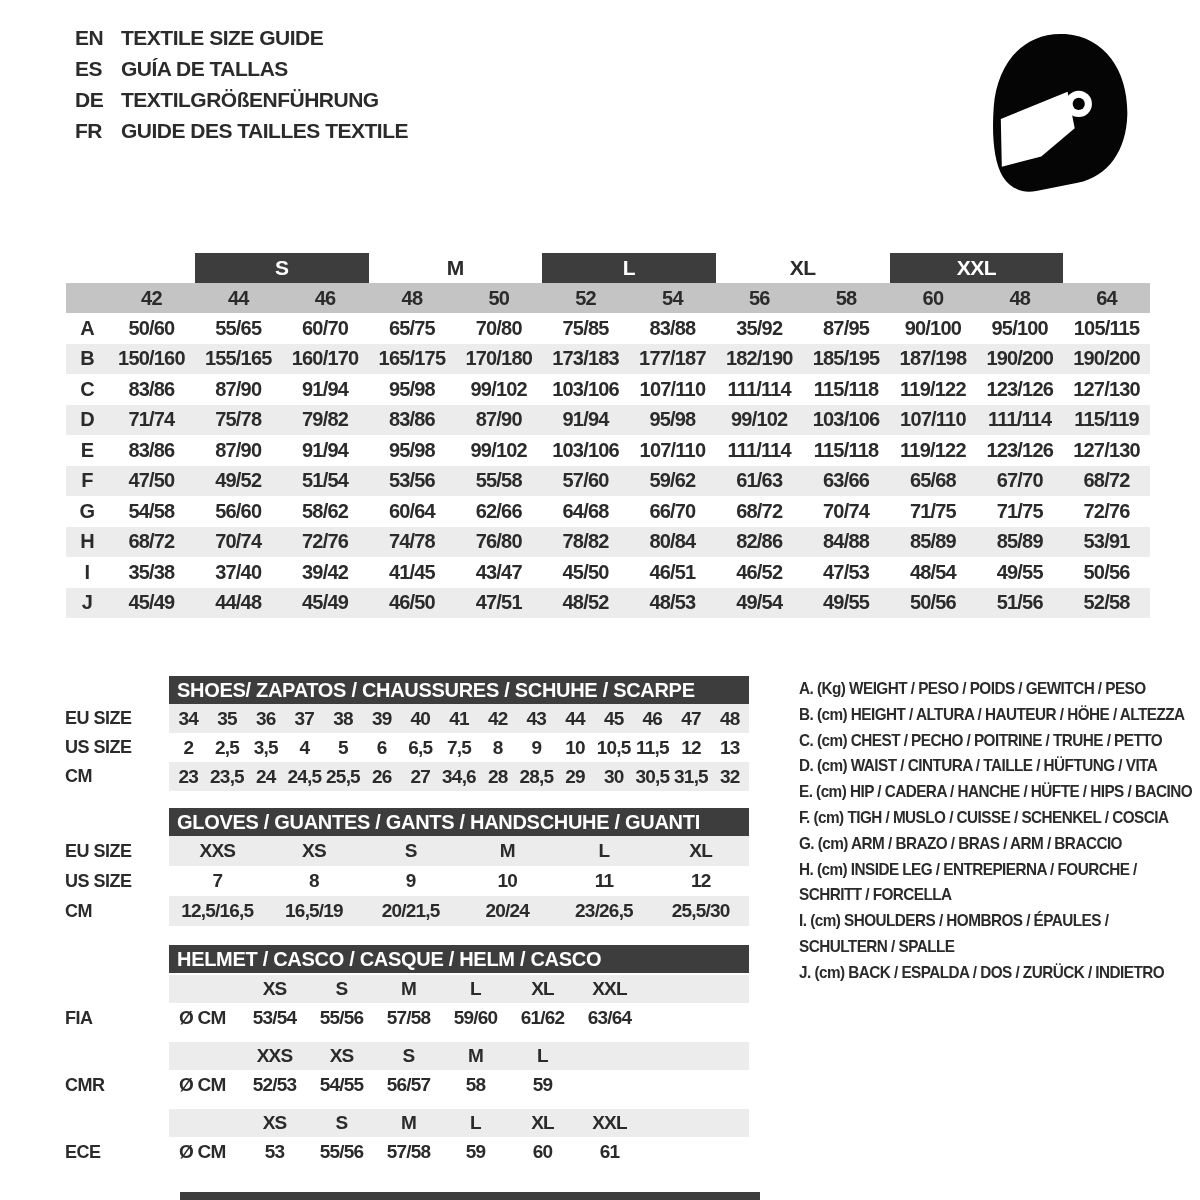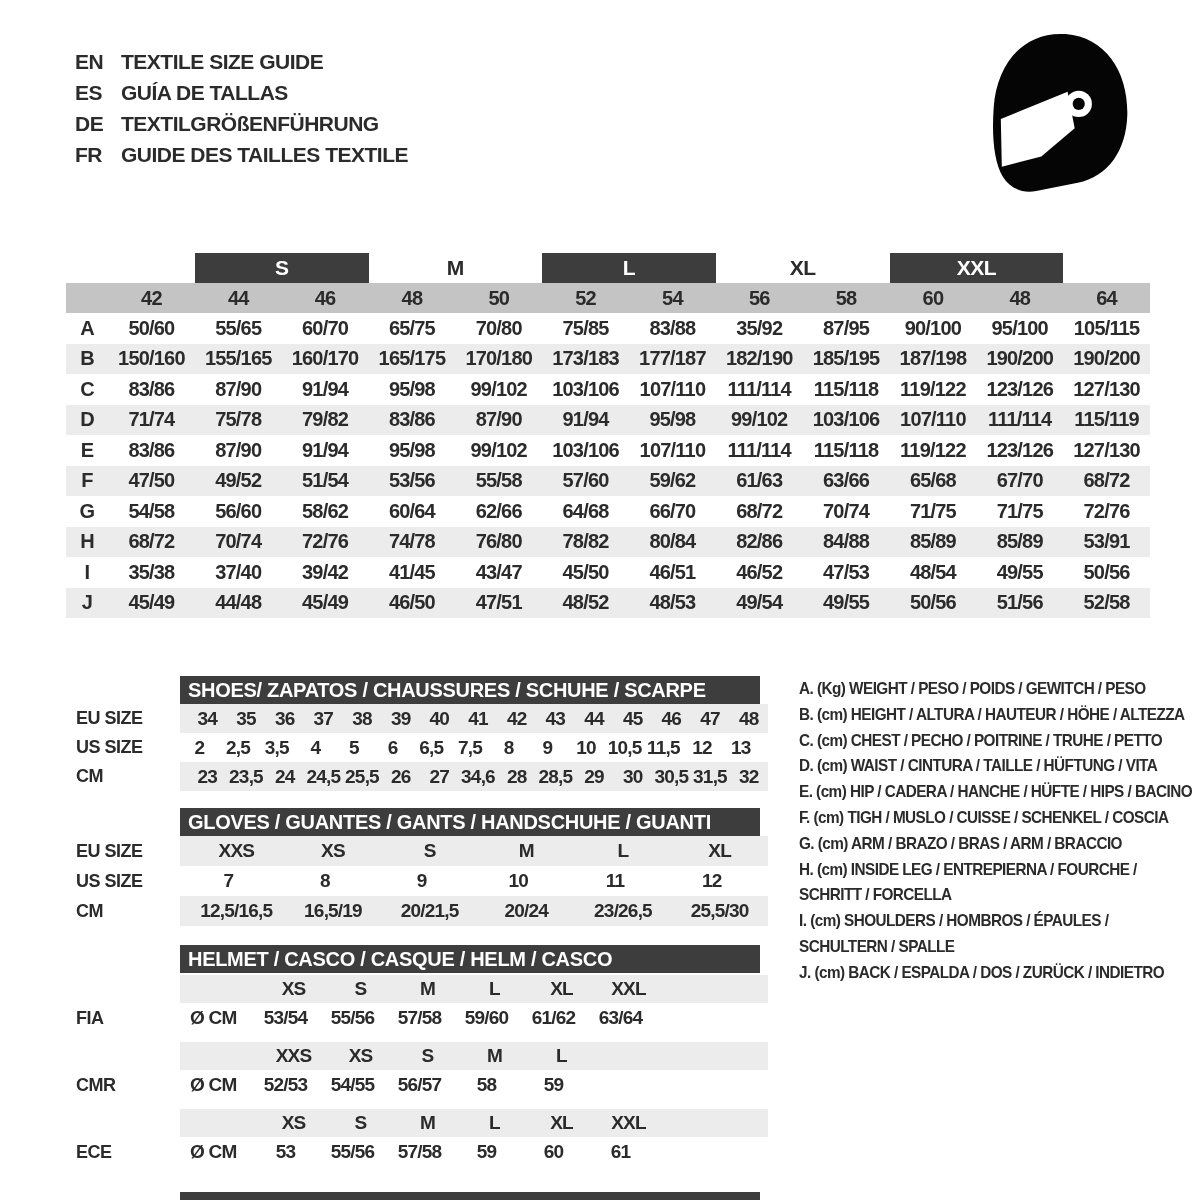--- a/index.html
+++ b/index.html
@@ -1,49 +1,49 @@
 <!DOCTYPE html>
 <html><head>
 <meta charset="utf-8">
 <style>
   html,body{margin:0;padding:0;}
   body{
     width:1200px;height:1200px;position:relative;background:#fff;overflow:hidden;
     font-family:"Liberation Sans", sans-serif;font-weight:bold;color:#2b2b2b;
   }
   
-  #languages{position:absolute;left:75px;top:46px;}
+  #languages{position:absolute;left:75px;top:22px;}
   .lang-row{display:flex;height:31px;align-items:center;font-size:21px;letter-spacing:-0.5px;}
   .lang-code{width:46px;}
   #helmet-logo{position:absolute;left:980px;top:28px;width:158px;height:170px;}
   
   #size-table{position:absolute;left:66px;top:253px;width:1084px;}
   .grid13{display:grid;grid-template-columns:42px repeat(12,1fr);}
   #band-row{height:30px;}
   .band-cell{display:flex;align-items:center;justify-content:center;font-size:21px;letter-spacing:-0.5px;}
   .band-cell.boxed{background:#3d3d3d;color:#fff;}
   #numbers-row{height:30px;background:#c4c4c4;}
   .cell{display:flex;align-items:center;justify-content:center;font-size:20px;letter-spacing:-0.8px;white-space:nowrap;}
   .size-row{height:30.5px;}
   .size-row.stripe{background:#ececec;}
   .rowlbl{font-size:20px;}
   
-  .section{position:absolute;left:66px;width:710px;}
+  .section{position:absolute;left:55px;width:710px;}
   #shoes{top:676px;}
   #gloves{top:808px;}
   #helmet-section{top:945px;}
   .sec-title{margin-left:114px;width:580px;height:28px;background:#3d3d3d;color:#fff;
     display:flex;align-items:center;padding-left:8px;box-sizing:border-box;
     font-size:20px;letter-spacing:-0.3px;white-space:nowrap;}
   .sec-row{display:flex;height:29px;}
   #gloves .sec-row{height:30px;}
   .sec-label{width:114px;display:flex;align-items:center;padding-left:10px;box-sizing:border-box;font-size:18px;letter-spacing:-0.5px;}
   .sec-cells{width:580px;display:grid;align-items:center;justify-items:center;font-size:19px;letter-spacing:-0.6px;}
   .sec-cells .cell{font-size:19px;}
-  .shaded{background:#ececec;padding-left:8px;}
+  .shaded{background:#ececec;}
   .cols15{grid-template-columns:repeat(15,1fr);}
   .cols6{grid-template-columns:repeat(6,1fr);}
   .helmcols{grid-template-columns:72px repeat(6,67px) 1fr;}
   .helmcols .unit{justify-self:start;padding-left:10px;}
   .helm-group{margin-top:2px;}
   .helm-group + .helm-group{margin-top:9px;}
   .helm-group .sec-row:first-child{height:28px;}
   .helm-group .sec-row:last-child{height:30px;}
   
   #legend{position:absolute;left:799px;top:676px;width:430px;transform:scaleX(0.90);transform-origin:left top;}

